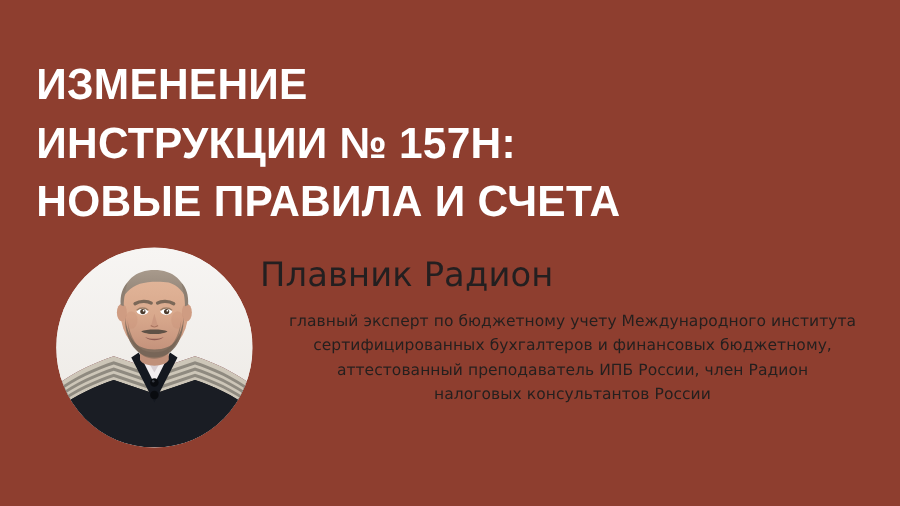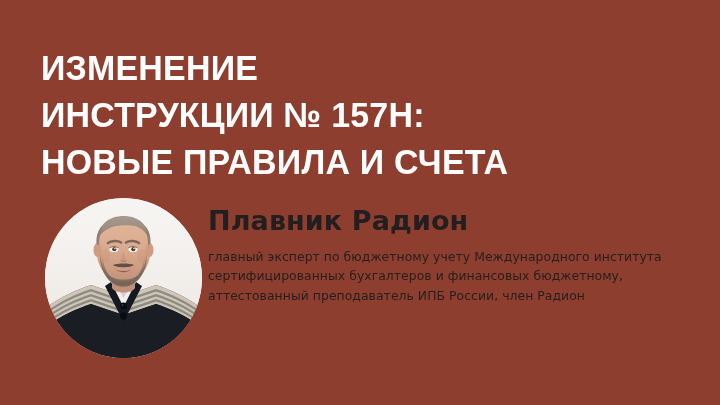--- a/index.html
+++ b/index.html
@@ -15,21 +15,21 @@
     height: 405px;
     overflow: hidden;
     background: #8e3e2f;
     font-family: "Liberation Sans", "DejaVu Sans", sans-serif;
     -webkit-font-smoothing: antialiased;
   }
 
   
   #title-block {
     position: absolute;
-    left: 41px;
+    left: 29px;
     top: 44px;
     width: 620px;
   }
 
   .title-line {
     display: block;
     color: #ffffff;
     font-family: "Liberation Sans", "DejaVu Sans", sans-serif;
     font-weight: 700;
     font-size: 35px;
@@ -63,35 +63,36 @@
     position: absolute;
     left: 208px;
     top: 204px;
     width: 500px;
   }
 
   .speaker-name-line {
     display: block;
     color: #231f20;
     font-family: "DejaVu Sans", "Liberation Sans", sans-serif;
-    font-weight: 700;
+    font-weight: 400;
     font-size: 27px;
     line-height: 34px;
     letter-spacing: 0.1px;
     white-space: nowrap;
   }
 
   #speaker-desc {
     margin-top: 9px;
     color: #241f1e;
     font-family: "DejaVu Sans", "Liberation Sans", sans-serif;
     font-weight: 400;
     font-size: 12.4px;
     line-height: 19.4px;
     letter-spacing: 0.05px;
+    text-align: center;
   }
 
   .desc-line {
     display: block;
     white-space: nowrap;
   }
 </style>
 </head>
 <body>
 
@@ -217,16 +218,17 @@
 
   <div id="speaker-block">
     <div>
       <span class="speaker-name-line">Плавник Радион</span>
     </div>
 
     <div id="speaker-desc">
       <span class="desc-line">главный эксперт по бюджетному учету Международного института</span>
       <span class="desc-line">сертифицированных бухгалтеров и финансовых бюджетному,</span>
       <span class="desc-line">аттестованный преподаватель ИПБ России, член Радион</span>
+      <span class="desc-line">налоговых консультантов России</span>
     </div>
   </div>
 
 </div>
 
 </body></html>

